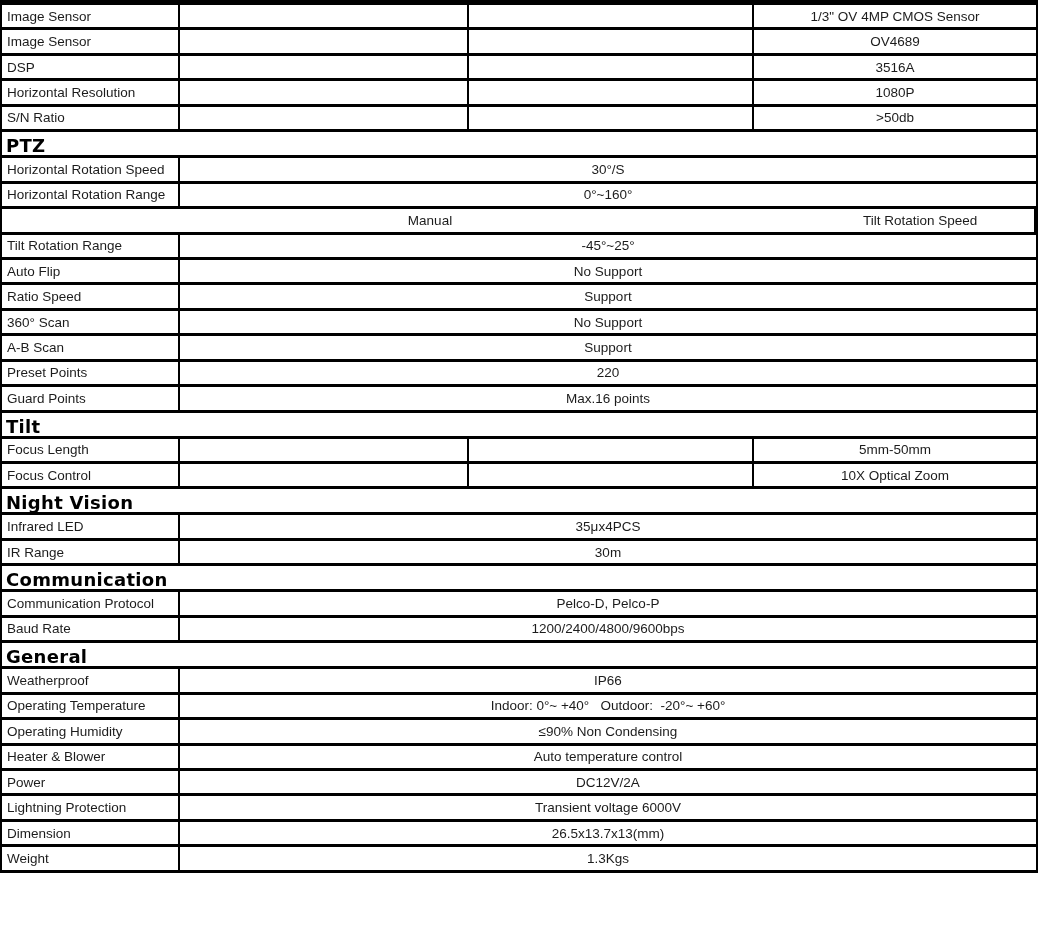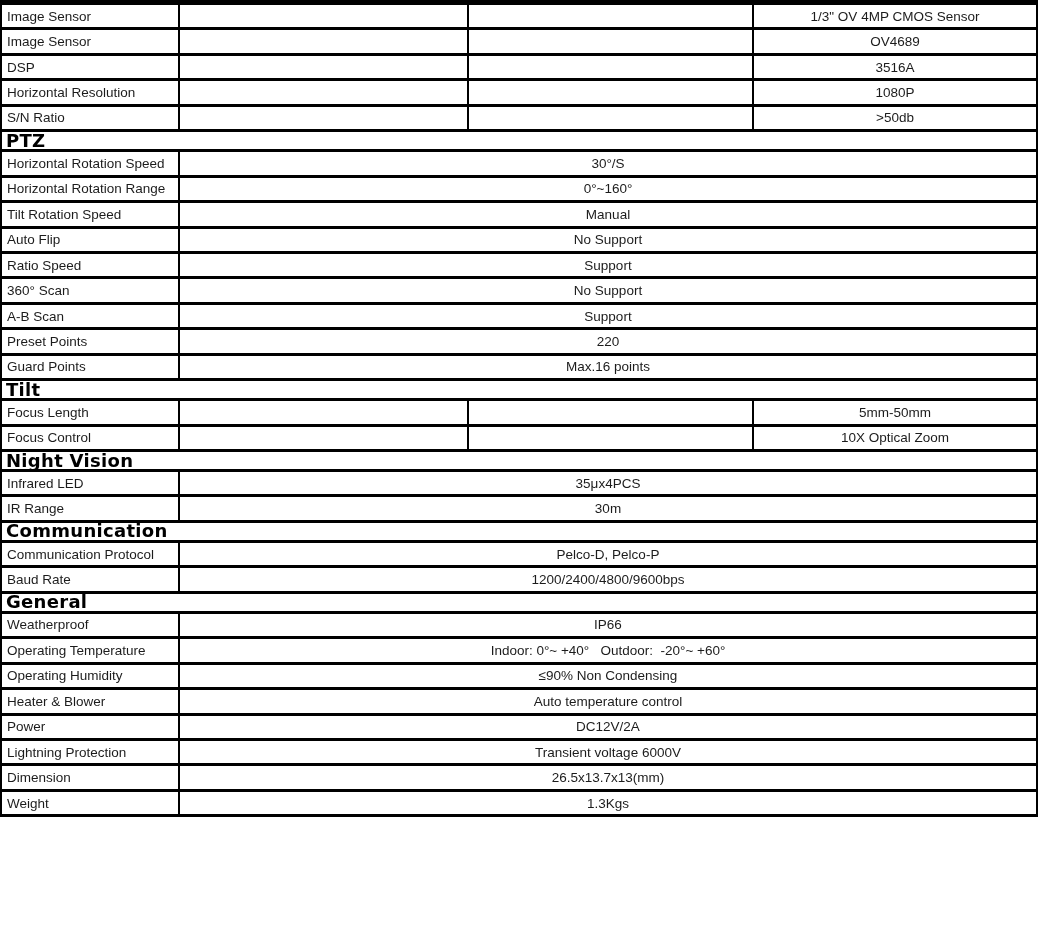--- a/index.html
+++ b/index.html
@@ -10,21 +10,21 @@
   .top-bar{width:1038px;height:5px;background:#000;}
   .table-wrap{
     box-sizing:border-box;width:1038px;
     border-left:2px solid #000;border-right:2px solid #000;
   }
   .row{
     box-sizing:border-box;display:flex;align-items:stretch;
     border-bottom:3px solid #000;background:#fff;
   }
   .data-row{height:25.45px;}
-  .section-row{height:20px;align-items:center;}
+  .section-row{height:26px;align-items:flex-end;}
   .section-title{
     font-family:"DejaVu Sans","Liberation Sans",sans-serif;
     font-weight:bold;font-size:18px;letter-spacing:0.3px;
     padding-left:4px;color:#000;line-height:1;
   }
   .cell{display:flex;align-items:center;box-sizing:border-box;overflow:hidden;}
   .label-cell{
     width:178px;flex:0 0 178px;border-right:2px solid #000;
     padding-left:5px;font-size:13.5px;white-space:nowrap;
   }
@@ -76,22 +76,26 @@
       </div>
       <div class="row data-row">
         <div class="cell label-cell">Horizontal Rotation Speed</div>
         <div class="cell value-cell">30°/S</div>
       </div>
       <div class="row data-row">
         <div class="cell label-cell">Horizontal Rotation Range</div>
         <div class="cell value-cell">0°~160°</div>
       </div>
       <div class="row data-row">
+        <div class="cell value-cell">Manual</div>
         <div class="cell label-cell">Tilt Rotation Speed</div>
-        <div class="cell value-cell">Manual</div>
+      </div>
+      <div class="row data-row">
+        <div class="cell label-cell">Tilt Rotation Range</div>
+        <div class="cell value-cell">-45°~25°</div>
       </div>
       <div class="row data-row">
         <div class="cell label-cell">Auto Flip</div>
         <div class="cell value-cell">No Support</div>
       </div>
       <div class="row data-row">
         <div class="cell label-cell">Ratio Speed</div>
         <div class="cell value-cell">Support</div>
       </div>
       <div class="row data-row">

